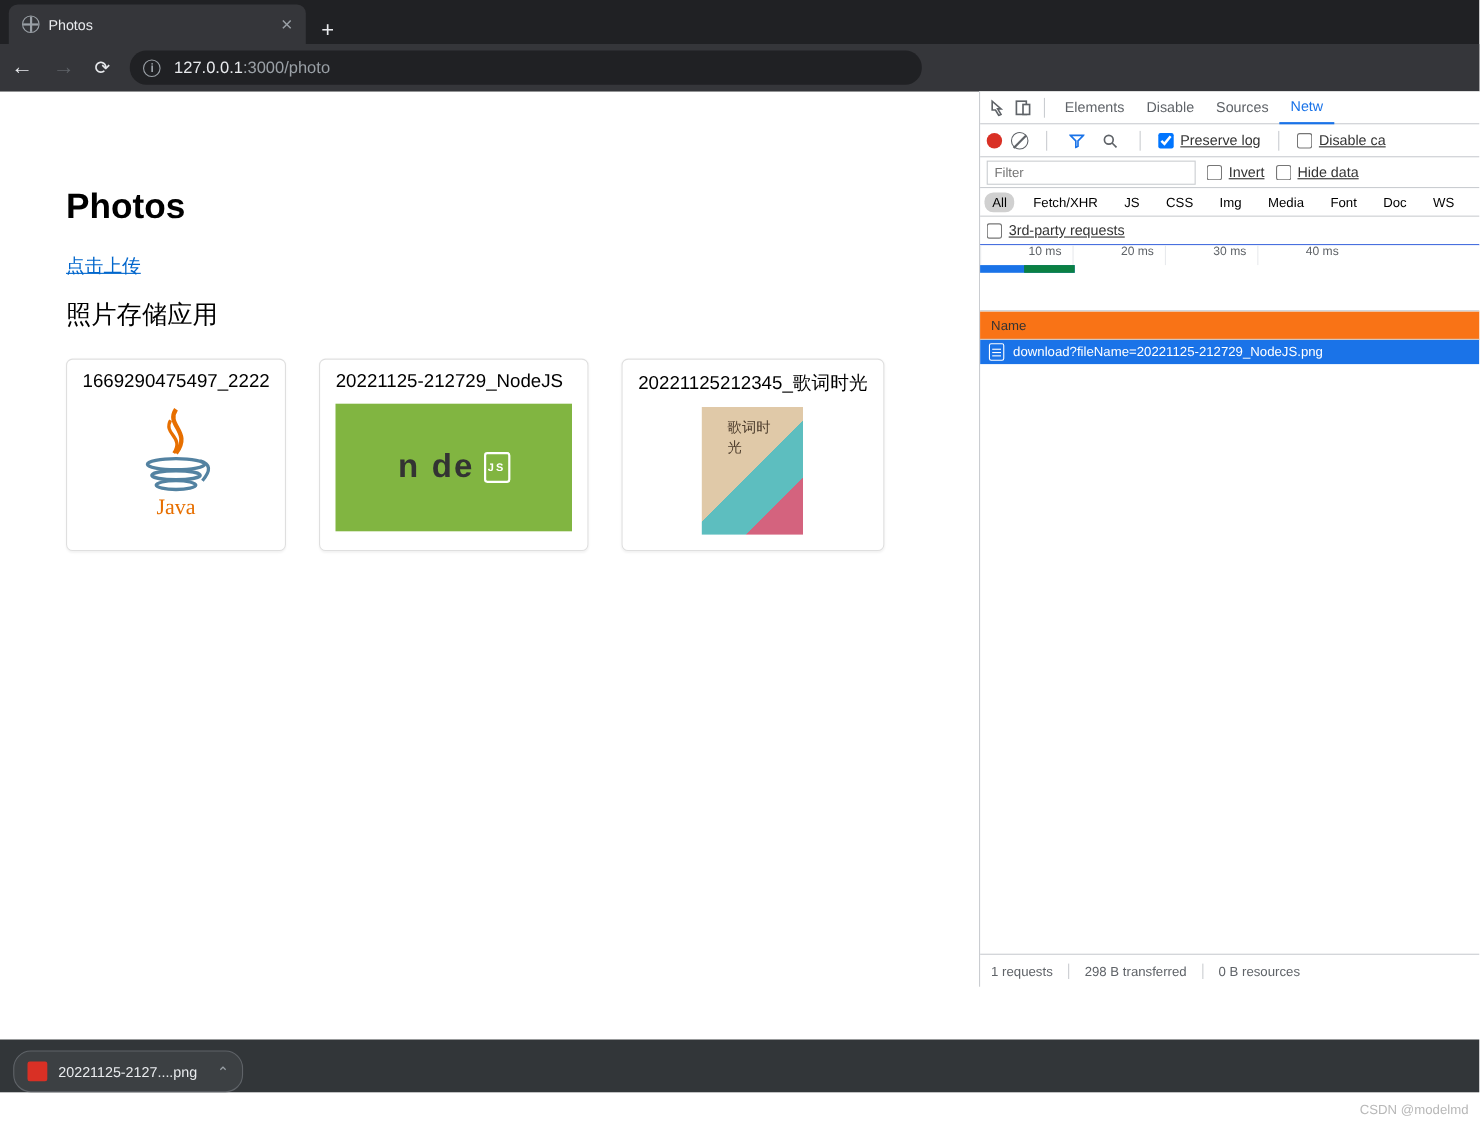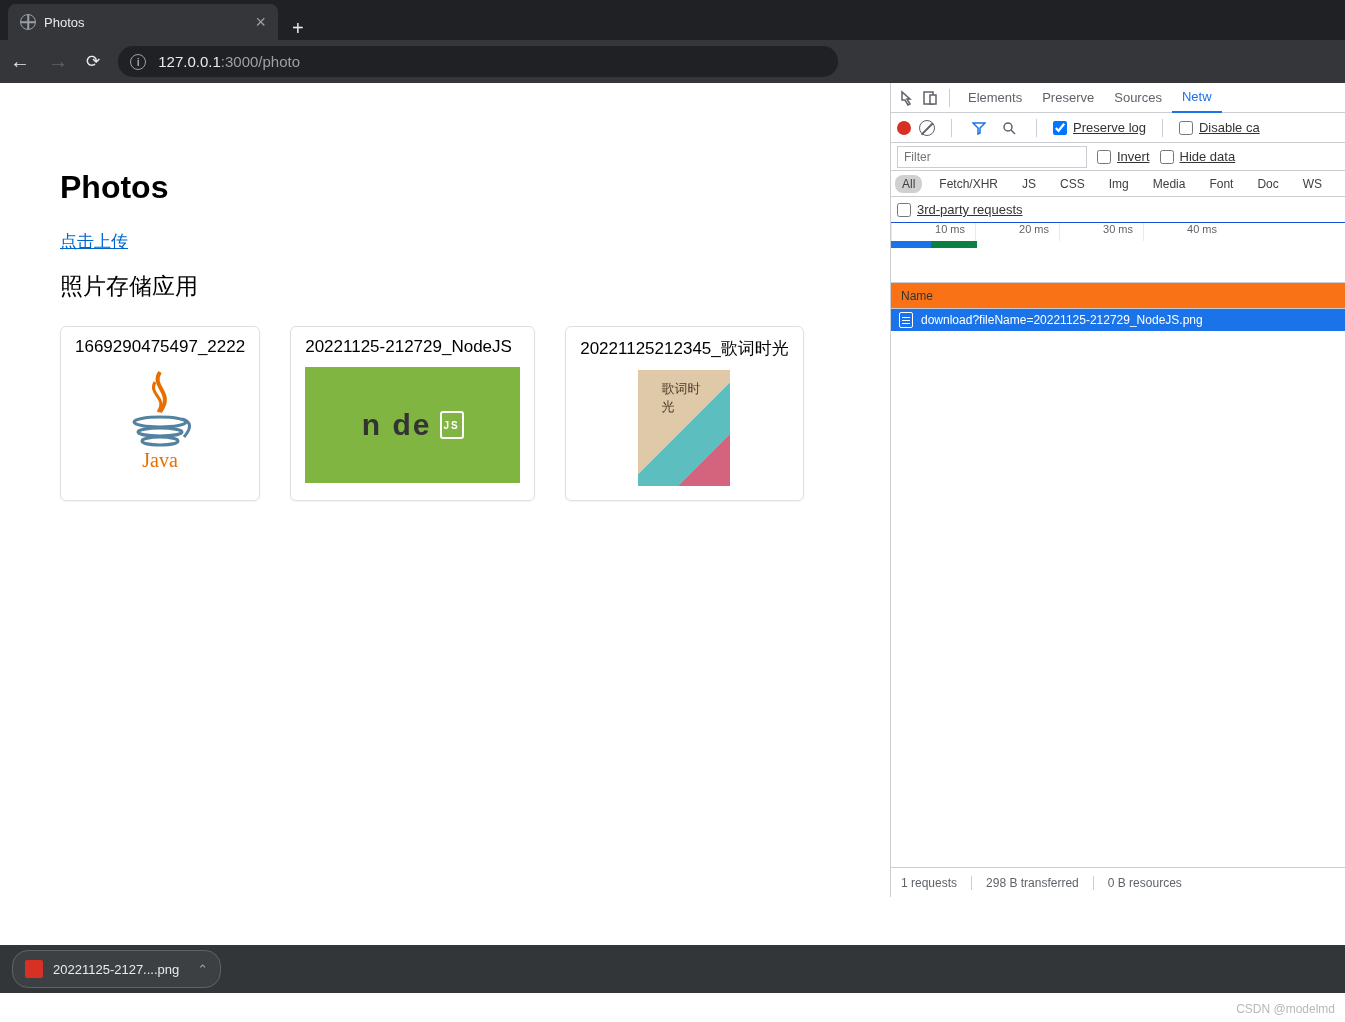--- a/index.html
+++ b/index.html
@@ -50,40 +50,40 @@
 .dt-toolbar { height: 30px; display: flex; align-items: center; border-bottom: 1px solid #cacdd1; padding: 0 6px; gap: 8px; }
 .rec-dot { width: 14px; height: 14px; border-radius: 50%; background: #d93025; }
 .clear-icon { width: 16px; height: 16px; border: 1.5px solid #5f6368; border-radius: 50%; position: relative; }
 .clear-icon::after { content: ''; width: 16px; height: 1.5px; background: #5f6368; position: absolute; top: 50%; left: -1px; transform: rotate(-45deg); }
 .funnel { width: 14px; height: 14px; }
 .chk { display: inline-flex; align-items: center; gap: 6px; font-size: 13px; color: #333; text-decoration: underline; }
 .chk input { width: 14px; height: 14px; }
 .dt-filter-row { height: 28px; display: flex; align-items: center; border-bottom: 1px solid #cacdd1; padding: 0 6px; gap: 10px; }
 .filter-input { width: 190px; height: 22px; border: 1px solid #cacdd1; padding: 0 6px; font-size: 12px; color: #5f6368; }
 .dt-type-row { height: 26px; display: flex; align-items: center; border-bottom: 1px solid #cacdd1; padding: 0 4px; gap: 10px; font-size: 12px; }
-.type-pill { padding: 2px 7px; border-radius: 8px; cursor: pointer; color: #404040; }
+.type-pill { padding: 2px 7px; border-radius: 8px; cursor: pointer; color: #000000; }
 .type-pill.active { background: #d0d0d0; }
 .dt-3rd { height: 26px; display: flex; align-items: center; border-bottom: 1px solid #1d4ed8; padding: 0 6px; }
 .dt-timeline { height: 60px; border-bottom: 1px solid #cacdd1; position: relative; background: #fff; }
 .tl-ticks { display: flex; height: 18px; font-size: 11px; color: #5f6368; }
 .tl-tick { flex: 0 0 84px; text-align: right; padding-right: 10px; border-left: 1px solid #e8eaed; }
 .tl-bars { position: absolute; top: 18px; left: 0; right: 0; height: 10px; }
 .tl-bar-blue { position: absolute; left: 0; width: 86px; height: 7px; background: #1a73e8; top: 0; }
 .tl-bar-green { position: absolute; left: 40px; width: 46px; height: 7px; background: #0b8043; top: 0; }
 .dt-name-header { height: 26px; display: flex; align-items: center; padding: 0 10px; background: #f97316; border-bottom: 1px solid #cacdd1; font-size: 12px; color: #333; }
 .dt-rows { flex: 1; overflow: auto; }
 .dt-row { height: 22px; display: flex; align-items: center; padding: 0 8px; gap: 8px; font-size: 12px; color: #fff; background: #1a73e8; cursor: pointer; }
 .file-icon { width: 14px; height: 16px; border: 1.5px solid #fff; border-radius: 2px; flex-shrink: 0; position: relative; }
 .file-icon::after { content:''; position:absolute; left:2px; right:2px; top:4px; height:1px; background:#fff; box-shadow: 0 3px 0 #fff, 0 6px 0 #fff; }
 .dt-status { height: 30px; border-top: 1px solid #cacdd1; display: flex; align-items: center; padding: 0 10px; gap: 14px; font-size: 12px; color: #5f6368; }
 .dt-status span { border-right: 1px solid #cacdd1; padding-right: 14px; }
 .dt-status span:last-child { border: none; }
 
 
-.dl-shelf { position: absolute; bottom: 29px; left: 0; right: 0; height: 48px; background: #323639; display: flex; align-items: center; padding: 0 12px; }
+.dl-shelf { position: absolute; bottom: 29px; left: 0; right: 0; height: 48px; background: #323639; display: flex; align-items: flex-end; padding: 0 12px; }
 .dl-item { background: #3c4043; height: 38px; border-radius: 16px; display: flex; align-items: center; padding: 0 12px; gap: 10px; color: #e8eaed; font-size: 13px; border: 1px solid #5f6368; cursor: pointer; }
 .dl-ficon { width: 18px; height: 18px; background: #d93025; border-radius: 2px; }
 .dl-caret { color: #9aa0a6; margin-left: 8px; }
 
 
 .watermark { position: absolute; bottom: 6px; right: 10px; font-size: 12px; color: #b8b8b8; }
 </style>
 </head>
 <body>
 
@@ -153,21 +153,21 @@
           </svg>
         </span>
       <span class="dt-icon">
           <svg width="16" height="16" viewBox="0 0 16 16">
             <rect x="2" y="2" width="9" height="12" fill="none" stroke="#5f6368" stroke-width="1.5"></rect>
             <rect x="8" y="5" width="6" height="9" fill="#fff" stroke="#5f6368" stroke-width="1.5"></rect>
           </svg>
         </span>
       <span class="dt-sep"></span>
       <span class="dt-tab">Elements</span>
-      <span class="dt-tab">Preserve</span>
+      <span class="dt-tab">Disable</span>
       <span class="dt-tab">Sources</span>
       <span class="dt-tab active">Netw</span>
     </div>
     <div class="dt-toolbar">
       <span class="rec-dot"></span>
       <span class="clear-icon"></span>
       <span class="dt-sep"></span>
       <span class="dt-icon">
           <svg class="funnel" viewBox="0 0 14 14">
             <path d="M1 2 L13 2 L8 7 L8 12 L6 13 L6 7 Z" fill="none" stroke="#1a73e8" stroke-width="1.5"></path>

